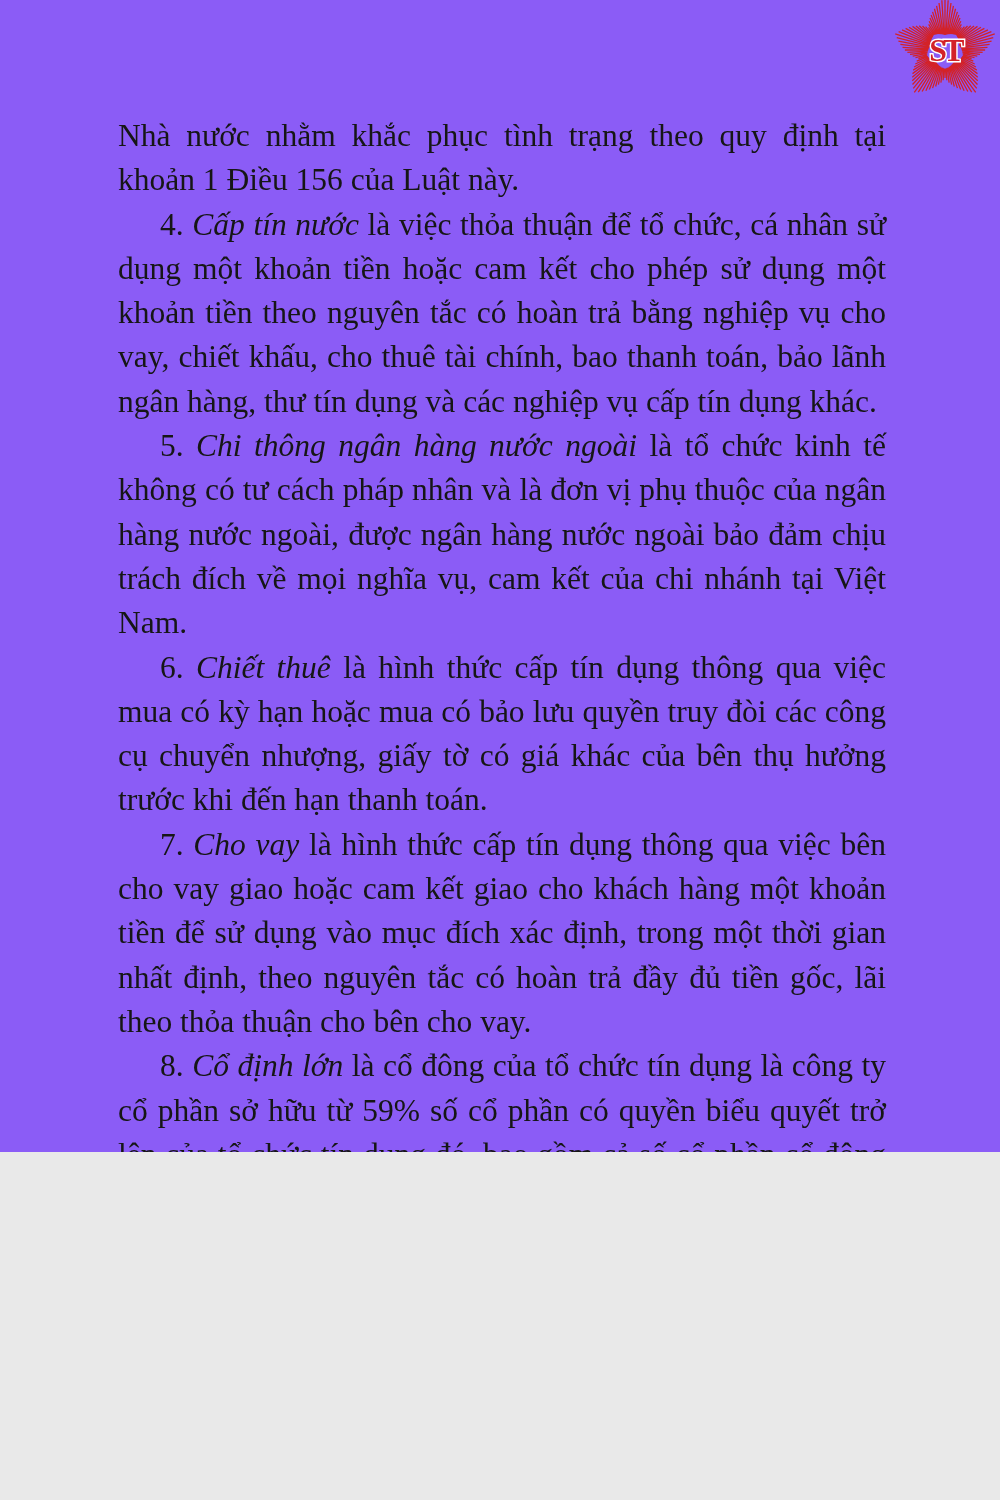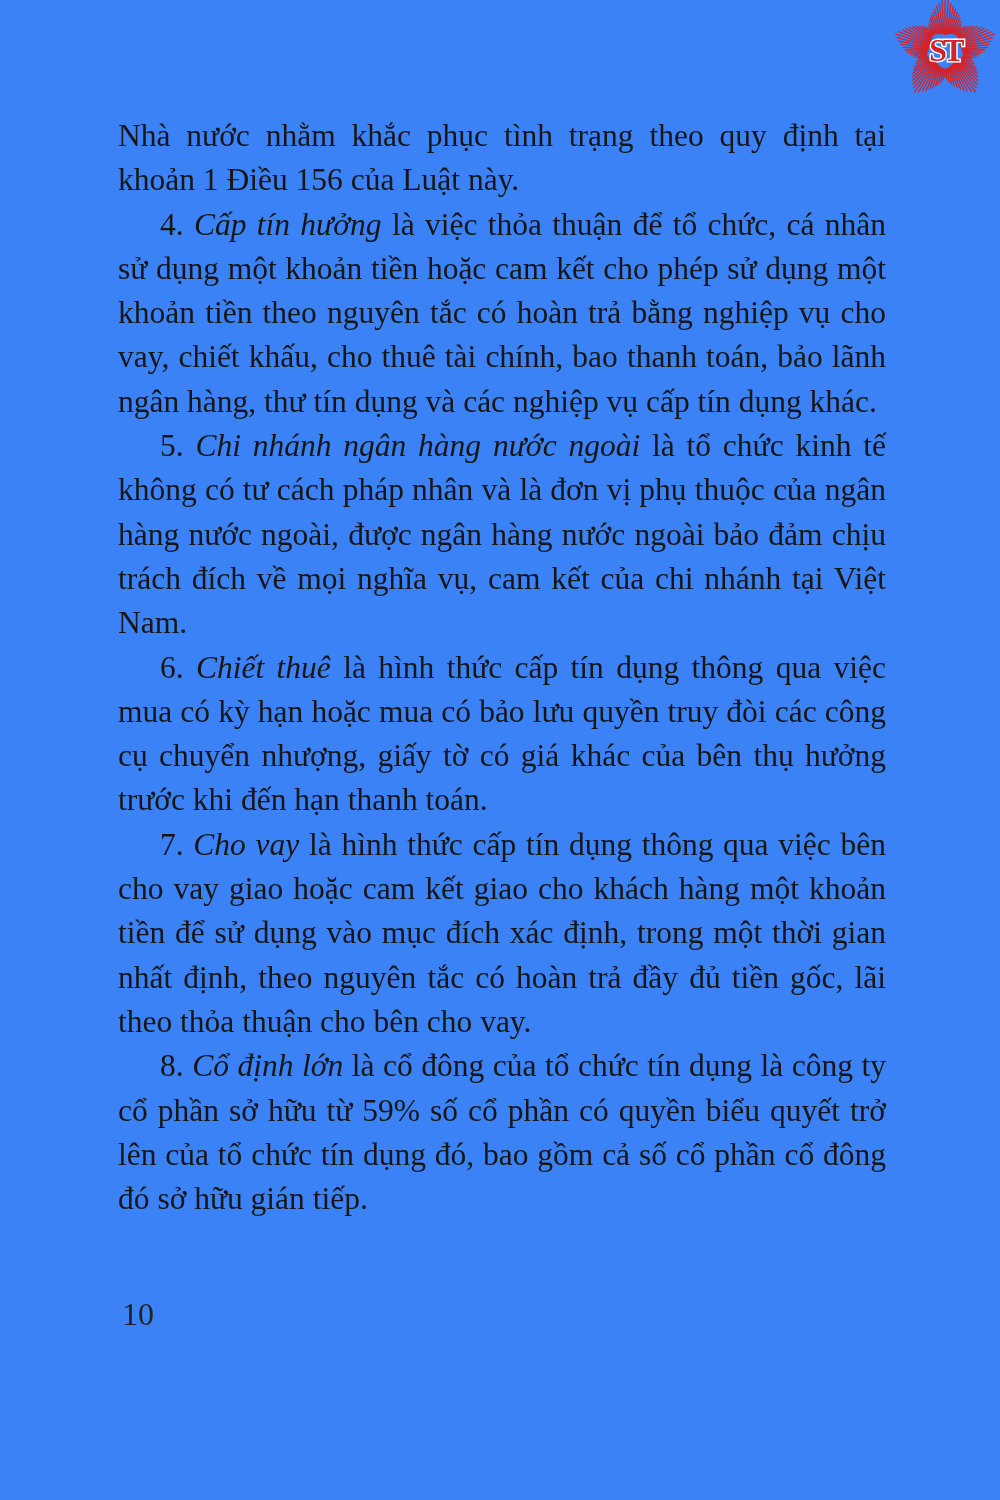--- a/index.html
+++ b/index.html
@@ -1,20 +1,20 @@
 <!DOCTYPE html>
 <html><head>
 <meta charset="utf-8">
 <style>
   html, body { margin: 0; padding: 0; background: #e9e9e9; }
   .page-root {
     position: relative;
     width: 1000px;
-    height: 1500px;
-    background: #3b82f6;
+    height: 1152px;
+    background: #8b5cf6;
     overflow: hidden;
     font-family: "Liberation Serif", "DejaVu Serif", serif;
   }
   .publisher-logo {
     position: absolute;
     left: 889px;
     top: -6px;
     width: 112px;
     height: 112px;
   }
@@ -51,23 +51,23 @@
         <path d="M0.0 -16.0L0.0 -56.0M1.0 -16.4L3.4 -53.3M2.1 -16.7L6.4 -50.4M3.2 -16.9L9.0 -47.3M4.4 -17.0L11.3 -44.2M5.6 -17.1L13.3 -40.9M6.8 -17.1L14.9 -37.6M8.0 -17.0L16.1 -34.2M9.2 -16.8L17.0 -30.8M10.5 -16.5L17.5 -27.5M11.8 -16.2L17.6 -24.3M12.5 -15.1L20.8 -25.1M13.1 -14.0L24.1 -25.7M13.7 -12.9L27.6 -25.9M14.2 -11.7L31.1 -25.8M14.6 -10.6L34.8 -25.3M14.9 -9.4L38.5 -24.4M15.1 -8.3L42.2 -23.2M15.2 -7.2L46.0 -21.6M15.2 -6.0L49.7 -19.7M15.2 -4.9L53.3 -17.3M15.9 -4.1L51.7 -13.3M16.5 -3.1L49.9 -9.5M17.1 -2.2L47.8 -6.0M17.6 -1.1L45.5 -2.9M18.0 -0.0L43.0 -0.0M18.4 1.2L40.3 2.5M18.7 2.4L37.5 4.7M18.9 3.6L34.6 6.6M19.0 4.9L31.6 8.1M19.0 6.2L28.5 9.3M18.2 7.2L30.3 12.0M17.4 8.2L31.8 15.0M16.5 9.1L33.1 18.2M15.5 9.9L34.1 21.6M14.6 10.6L34.8 25.3M13.6 11.2L35.1 29.1M12.5 11.8L35.1 33.0M11.5 12.2L34.8 37.0M10.5 12.6L34.0 41.1M9.4 12.9L32.9 45.3M8.8 13.8L28.6 45.1M8.1 14.7L24.5 44.5M7.3 15.6L20.5 43.6M6.5 16.4L16.8 42.4M5.6 17.1L13.3 40.9M4.6 17.8L10.0 39.1M3.5 18.5L7.1 37.1M2.4 19.0L4.4 34.9M1.2 19.6L2.0 32.5M0.0 20.0L0.0 30.0M-1.2 19.6L-2.0 32.5M-2.4 19.0L-4.4 34.9M-3.5 18.5L-7.1 37.1M-4.6 17.8L-10.0 39.1M-5.6 17.1L-13.3 40.9M-6.5 16.4L-16.8 42.4M-7.3 15.6L-20.5 43.6M-8.1 14.7L-24.5 44.5M-8.8 13.8L-28.6 45.1M-9.4 12.9L-32.9 45.3M-10.5 12.6L-34.0 41.1M-11.5 12.2L-34.8 37.0M-12.5 11.8L-35.1 33.0M-13.6 11.2L-35.1 29.1M-14.6 10.6L-34.8 25.3M-15.5 9.9L-34.1 21.6M-16.5 9.1L-33.1 18.2M-17.4 8.2L-31.8 15.0M-18.2 7.2L-30.3 12.0M-19.0 6.2L-28.5 9.3M-19.0 4.9L-31.6 8.1M-18.9 3.6L-34.6 6.6M-18.7 2.4L-37.5 4.7M-18.4 1.2L-40.3 2.5M-18.0 0.0L-43.0 0.0M-17.6 -1.1L-45.5 -2.9M-17.1 -2.2L-47.8 -6.0M-16.5 -3.1L-49.9 -9.5M-15.9 -4.1L-51.7 -13.3M-15.2 -4.9L-53.3 -17.3M-15.2 -6.0L-49.7 -19.7M-15.2 -7.2L-46.0 -21.6M-15.1 -8.3L-42.2 -23.2M-14.9 -9.4L-38.5 -24.4M-14.6 -10.6L-34.8 -25.3M-14.2 -11.7L-31.1 -25.8M-13.7 -12.9L-27.6 -25.9M-13.1 -14.0L-24.1 -25.7M-12.5 -15.1L-20.8 -25.1M-11.8 -16.2L-17.6 -24.3M-10.5 -16.5L-17.5 -27.5M-9.2 -16.8L-17.0 -30.8M-8.0 -17.0L-16.1 -34.2M-6.8 -17.1L-14.9 -37.6M-5.6 -17.1L-13.3 -40.9M-4.4 -17.0L-11.3 -44.2M-3.2 -16.9L-9.0 -47.3M-2.1 -16.7L-6.4 -50.4M-1.0 -16.4L-3.4 -53.3M-0.0 -16.0L-0.0 -56.0" stroke="#d32228" stroke-width="1.4" fill="none"></path>
 
       <text x="0" y="12" text-anchor="middle" font-family="Liberation Serif, DejaVu Serif, serif" font-size="34" font-weight="bold" letter-spacing="-4" stroke="#ffffff" stroke-width="3" paint-order="stroke" fill="#d32228">ST</text>
     </svg>
   </div>
 
   <div class="text-block">
 
     <p class="para-continuation"><span>Nhà nước nhằm khắc phục tình trạng theo quy định tại khoản 1 Điều 156 của Luật này.</span></p>
 
-    <p class="para"><span>4. </span><span class="term">Cấp tín hưởng</span><span> là việc thỏa thuận để tổ chức, cá nhân sử dụng một khoản tiền hoặc cam kết cho phép sử dụng một khoản tiền theo nguyên tắc có hoàn trả bằng nghiệp vụ cho vay, chiết khấu, cho thuê tài chính, bao thanh toán, bảo lãnh ngân hàng, thư tín dụng và các nghiệp vụ cấp tín dụng khác.</span></p>
+    <p class="para"><span>4. </span><span class="term">Cấp tín nước</span><span> là việc thỏa thuận để tổ chức, cá nhân sử dụng một khoản tiền hoặc cam kết cho phép sử dụng một khoản tiền theo nguyên tắc có hoàn trả bằng nghiệp vụ cho vay, chiết khấu, cho thuê tài chính, bao thanh toán, bảo lãnh ngân hàng, thư tín dụng và các nghiệp vụ cấp tín dụng khác.</span></p>
 
-    <p class="para"><span>5. </span><span class="term">Chi nhánh ngân hàng nước ngoài</span><span> là tổ chức kinh tế không có tư cách pháp nhân và là đơn vị phụ thuộc của ngân hàng nước ngoài, được ngân hàng nước ngoài bảo đảm chịu trách đích về mọi nghĩa vụ, cam kết của chi nhánh tại Việt Nam.</span></p>
+    <p class="para"><span>5. </span><span class="term">Chi thông ngân hàng nước ngoài</span><span> là tổ chức kinh tế không có tư cách pháp nhân và là đơn vị phụ thuộc của ngân hàng nước ngoài, được ngân hàng nước ngoài bảo đảm chịu trách đích về mọi nghĩa vụ, cam kết của chi nhánh tại Việt Nam.</span></p>
 
     <p class="para"><span>6. </span><span class="term">Chiết thuê</span><span> là hình thức cấp tín dụng thông qua việc mua có kỳ hạn hoặc mua có bảo lưu quyền truy đòi các công cụ chuyển nhượng, giấy tờ có giá khác của bên thụ hưởng trước khi đến hạn thanh toán.</span></p>
 
     <p class="para"><span>7. </span><span class="term">Cho vay</span><span> là hình thức cấp tín dụng thông qua việc bên cho vay giao hoặc cam kết giao cho khách hàng một khoản tiền để sử dụng vào mục đích xác định, trong một thời gian nhất định, theo nguyên tắc có hoàn trả đầy đủ tiền gốc, lãi theo thỏa thuận cho bên cho vay.</span></p>
 
     <p class="para"><span>8. </span><span class="term">Cổ định lớn</span><span> là cổ đông của tổ chức tín dụng là công ty cổ phần sở hữu từ 59% số cổ phần có quyền biểu quyết trở lên của tổ chức tín dụng đó, bao gồm cả số cổ phần cổ đông đó sở hữu gián tiếp.</span></p>
 
   </div>
 
   <div class="page-number">10</div>

